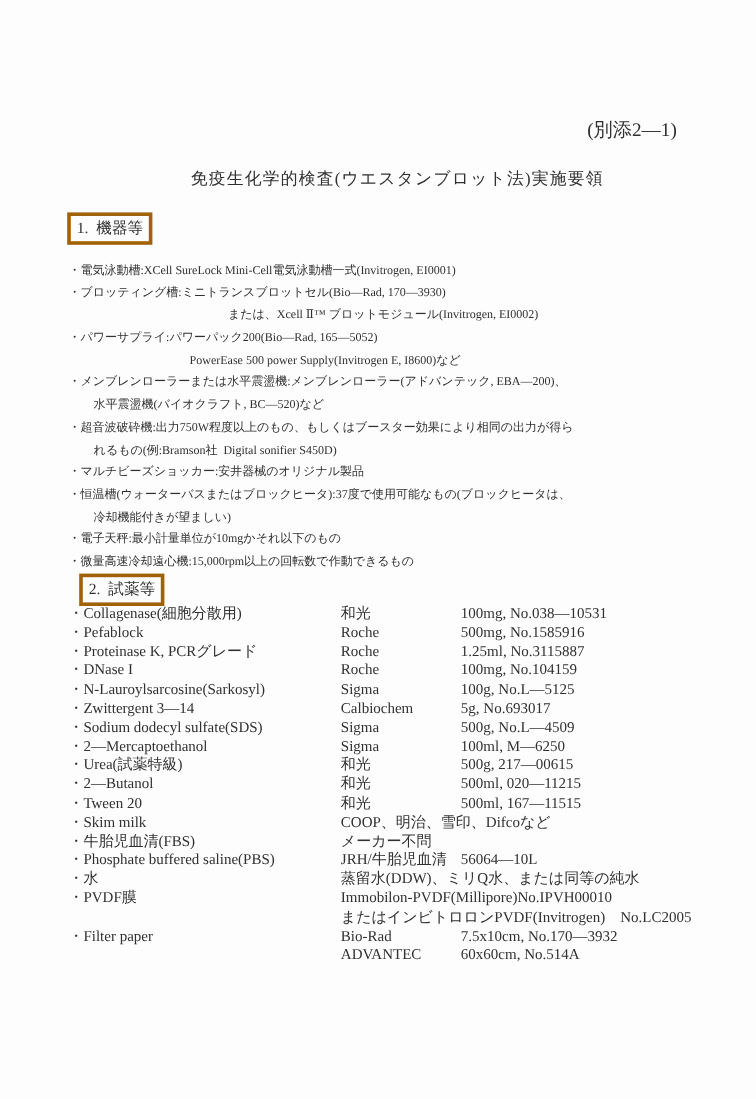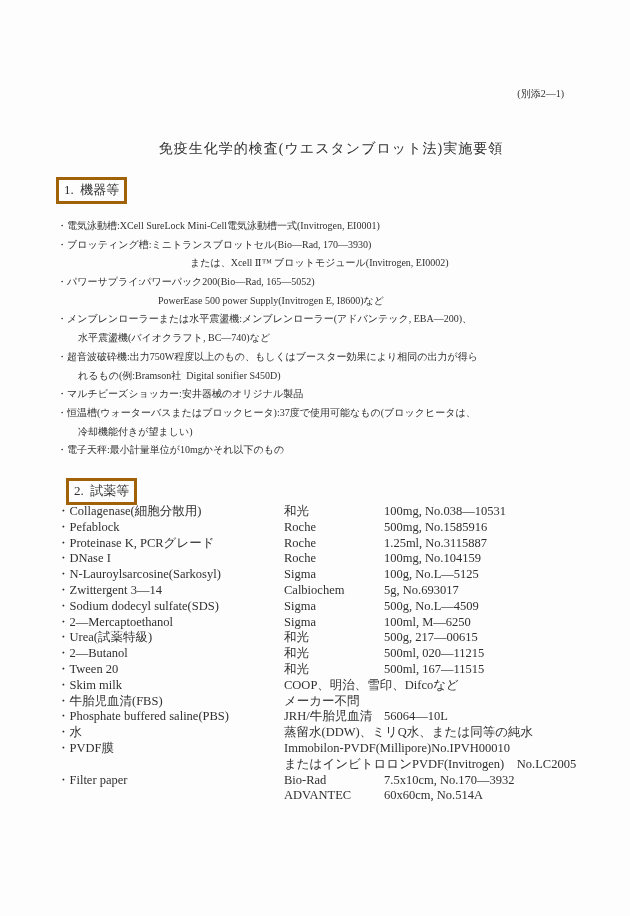--- a/index.html
+++ b/index.html
@@ -5,22 +5,22 @@
   html,body{margin:0;padding:0;background:#ffffff;}
   .page{
     position:relative;
     width:630px;height:916px;
     background:#fdfdfd;
     font-family:"Liberation Serif","DejaVu Serif",serif;
     color:#303030;
     overflow:hidden;
   }
   .docref{
-    position:absolute;top:87px;right:66px;
-    font-size:10px;white-space:pre;
+    position:absolute;top:98px;right:66px;
+    font-size:16px;white-space:pre;
   }
   .title{
     position:absolute;top:124px;left:0;width:100%;
     text-align:center;font-size:14px;font-weight:normal;
     margin:16px;letter-spacing:1px;white-space:pre;
   }
   .sechead{
     position:absolute;left:56px;
     border:3px solid #a16207;
     padding:1px 5px 2px 5px;
@@ -58,27 +58,28 @@
 
   <div class="sechead s1">1.  機器等</div>
 
   <div class="eqlist">
       <div class="eline"><span>・電気泳動槽:XCell SureLock Mini-Cell電気泳動槽一式(Invitrogen, EI0001)</span></div>
       <div class="eline"><span>・ブロッティング槽:ミニトランスブロットセル(Bio—Rad, 170—3930)</span></div>
       <div class="eline indent-i2"><span>または、Xcell Ⅱ™ ブロットモジュール(Invitrogen, EI0002)</span></div>
       <div class="eline"><span>・パワーサプライ:パワーパック200(Bio—Rad, 165—5052)</span></div>
       <div class="eline indent-i1"><span>PowerEase 500 power Supply(Invitrogen E, I8600)など</span></div>
       <div class="eline"><span>・メンブレンローラーまたは水平震盪機:メンブレンローラー(アドバンテック, EBA—200)、</span></div>
-      <div class="eline indent-c"><span>水平震盪機(バイオクラフト, BC—740)など</span></div>
+      <div class="eline indent-c"><span>水平震盪機(バイオクラフト, BC—520)など</span></div>
       <div class="eline"><span>・超音波破砕機:出力750W程度以上のもの、もしくはブースター効果により相同の出力が得ら</span></div>
       <div class="eline indent-c"><span>れるもの(例:Bramson社  Digital sonifier S450D)</span></div>
       <div class="eline"><span>・マルチビーズショッカー:安井器械のオリジナル製品</span></div>
       <div class="eline"><span>・恒温槽(ウォーターバスまたはブロックヒータ):37度で使用可能なもの(ブロックヒータは、</span></div>
       <div class="eline indent-c"><span>冷却機能付きが望ましい)</span></div>
       <div class="eline"><span>・電子天秤:最小計量単位が10mgかそれ以下のもの</span></div>
+      <div class="eline"><span>・微量高速冷却遠心機:15,000rpm以上の回転数で作動できるもの</span></div>
     </div>
 
   <div class="sechead s2">2.  試薬等</div>
 
   <div class="rglist">
       <div class="rrow">
         <span class="rname">・Collagenase(細胞分散用)</span>
         <span class="rmaker">和光</span>
         <span class="rspec">100mg, No.038—10531</span>
       </div>

